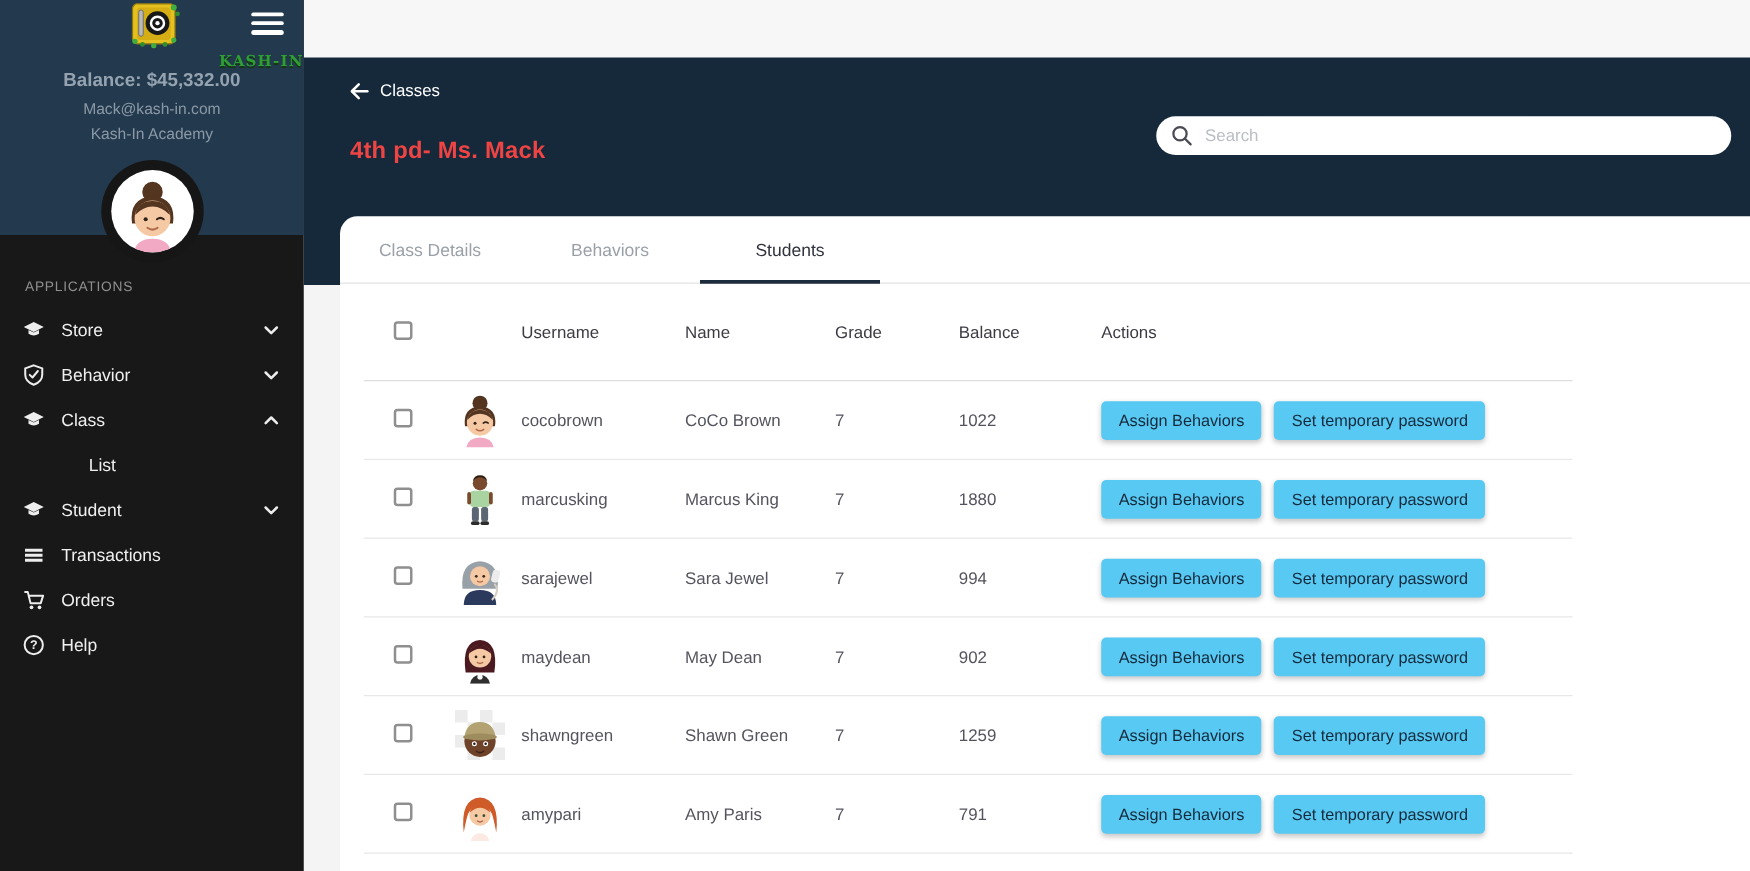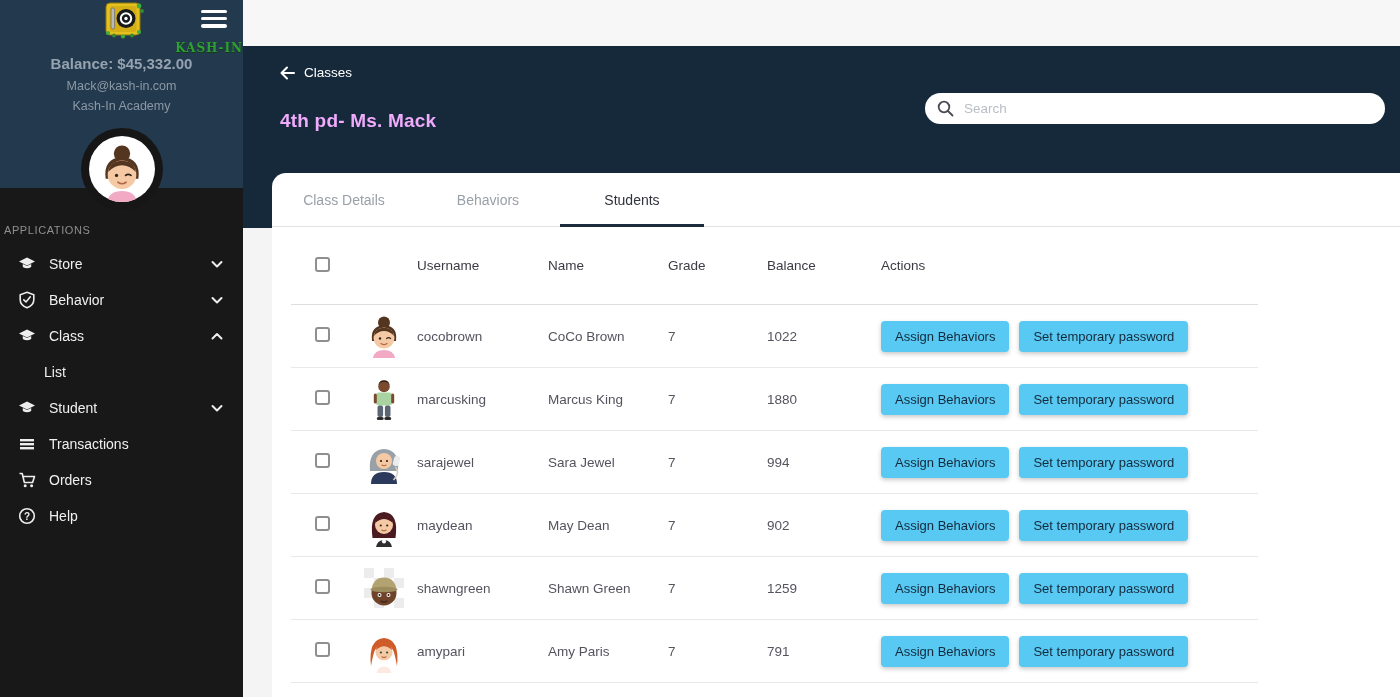--- a/index.html
+++ b/index.html
@@ -17,35 +17,35 @@
   .hamburger div { height:3.2px; background:#fff; border-radius:2px; margin-bottom:4px; }
   .sb-balance { margin-top:0; color:#95a3b1; font-size:15px; font-weight:bold; }
   .sb-email { margin-top:7px; color:#8b99a6; font-size:12.5px; }
   .sb-academy { margin-top:6px; color:#8b99a6; font-size:12.5px; }
   .avatar-ring { position:absolute; left:50%; transform:translateX(-50%); top:128px;
     width:82px; height:82px; border-radius:50%; background:#161616;
     display:flex; align-items:center; justify-content:center; z-index:6; }
   .avatar-inner { width:66px; height:66px; border-radius:50%; background:#fff;
     overflow:hidden; display:flex; align-items:flex-end; justify-content:center; }
   .sidebar-body { padding-top:36px; }
-  .apps-label { color:#8f8f8f; font-size:11px; letter-spacing:0.6px; padding-left:4px; margin-bottom:10px; }
+  .apps-label { color:#8f8f8f; font-size:11px; letter-spacing:0.6px; padding-left:20px; margin-bottom:10px; }
   .nav-item { height:36px; display:flex; align-items:center; padding-left:18px;
     color:#f0f0f0; font-size:14px; cursor:pointer; }
   .nav-item .nicon { width:18px; height:18px; margin-right:13px; display:inline-flex; }
-  .nav-item.sub { padding-left:44px; }
+  .nav-item.sub { padding-left:44px;margin-left:27px; }
   .nav-item .chev { margin-left:auto; margin-right:20px; display:inline-flex; }
 
   
   .main { position:absolute; left:243px; top:0; width:1157px; height:697px; background:#f4f4f4; }
   .top-strip { height:46px; background:#f7f7f8; }
   .dark-header { height:182px; background:#16293a; position:relative; }
   .back-row { position:absolute; left:36px; top:19px; display:flex; align-items:center;
     color:#fff; font-size:13.5px; cursor:pointer; }
   .back-row .bicon { margin-right:9px; display:inline-flex; }
-  .page-title { position:absolute; left:37px; top:64px; color:#f0abfc; font-size:19px;
+  .page-title { position:absolute; left:37px; top:64px; color:#ef4444; font-size:19px;
     font-weight:600; letter-spacing:0.2px; }
   .search-box { position:absolute; top:47px; right:15px; width:460px; height:31px;
     background:#fff; border-radius:16px; display:flex; align-items:center; padding:0 12px; }
   .search-box input { border:none; outline:none; flex:1; margin-left:10px; font-size:13.5px;
     color:#444; font-family:"Liberation Sans", sans-serif; background:transparent; }
   .search-box input::placeholder { color:#b9bdc4; }
 
   .card { position:absolute; left:29px; right:0; top:173px; bottom:0;
     background:#fff; border-top-left-radius:14px; }
   .tabs { height:54px; border-bottom:1px solid #e3e3e3; display:flex; }

